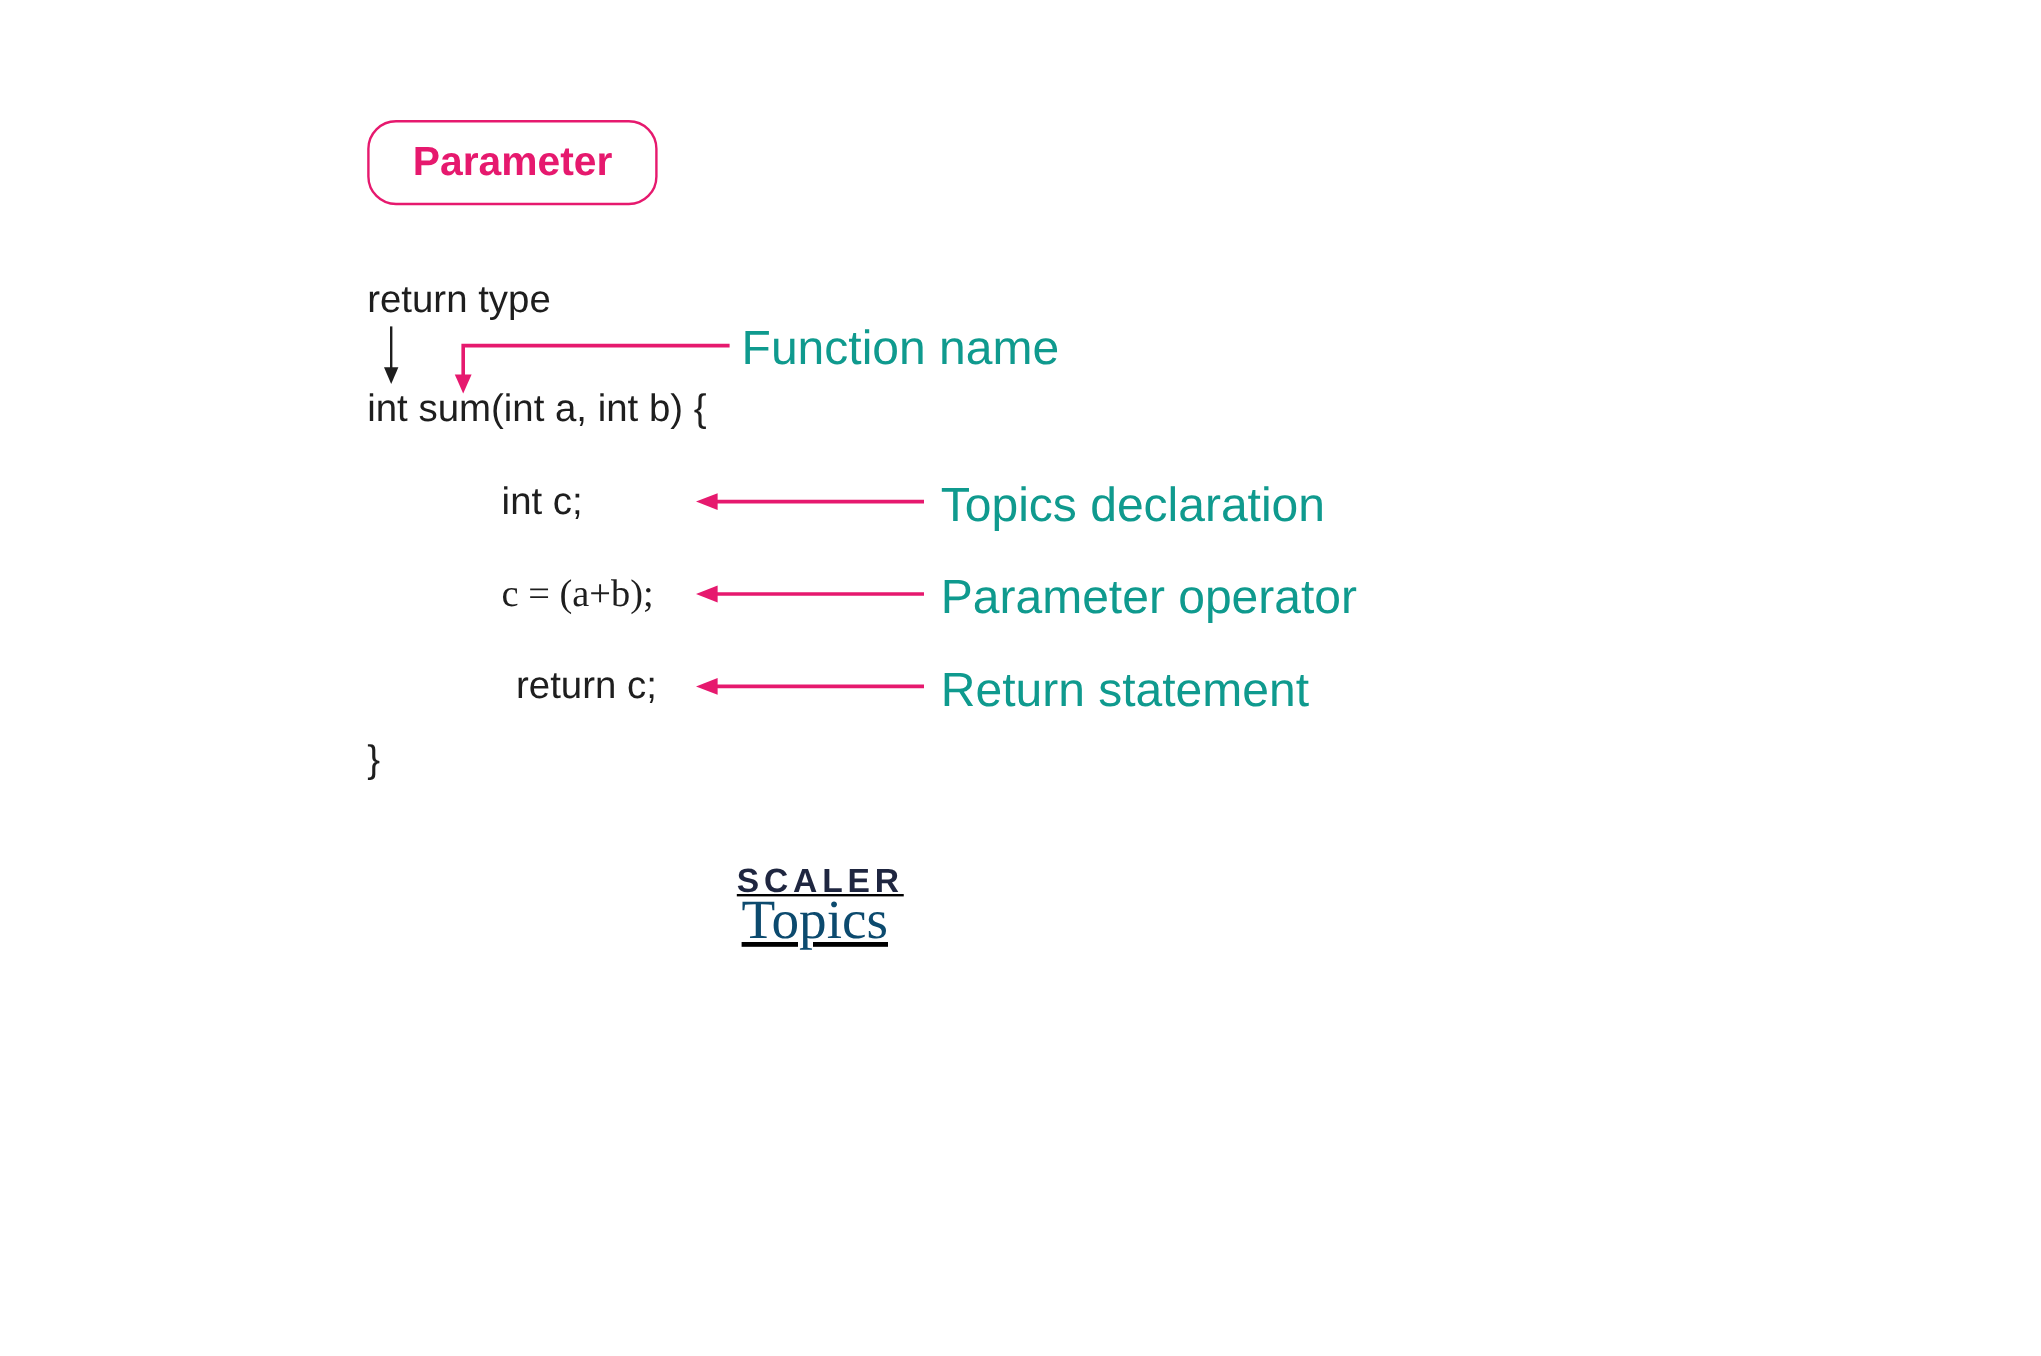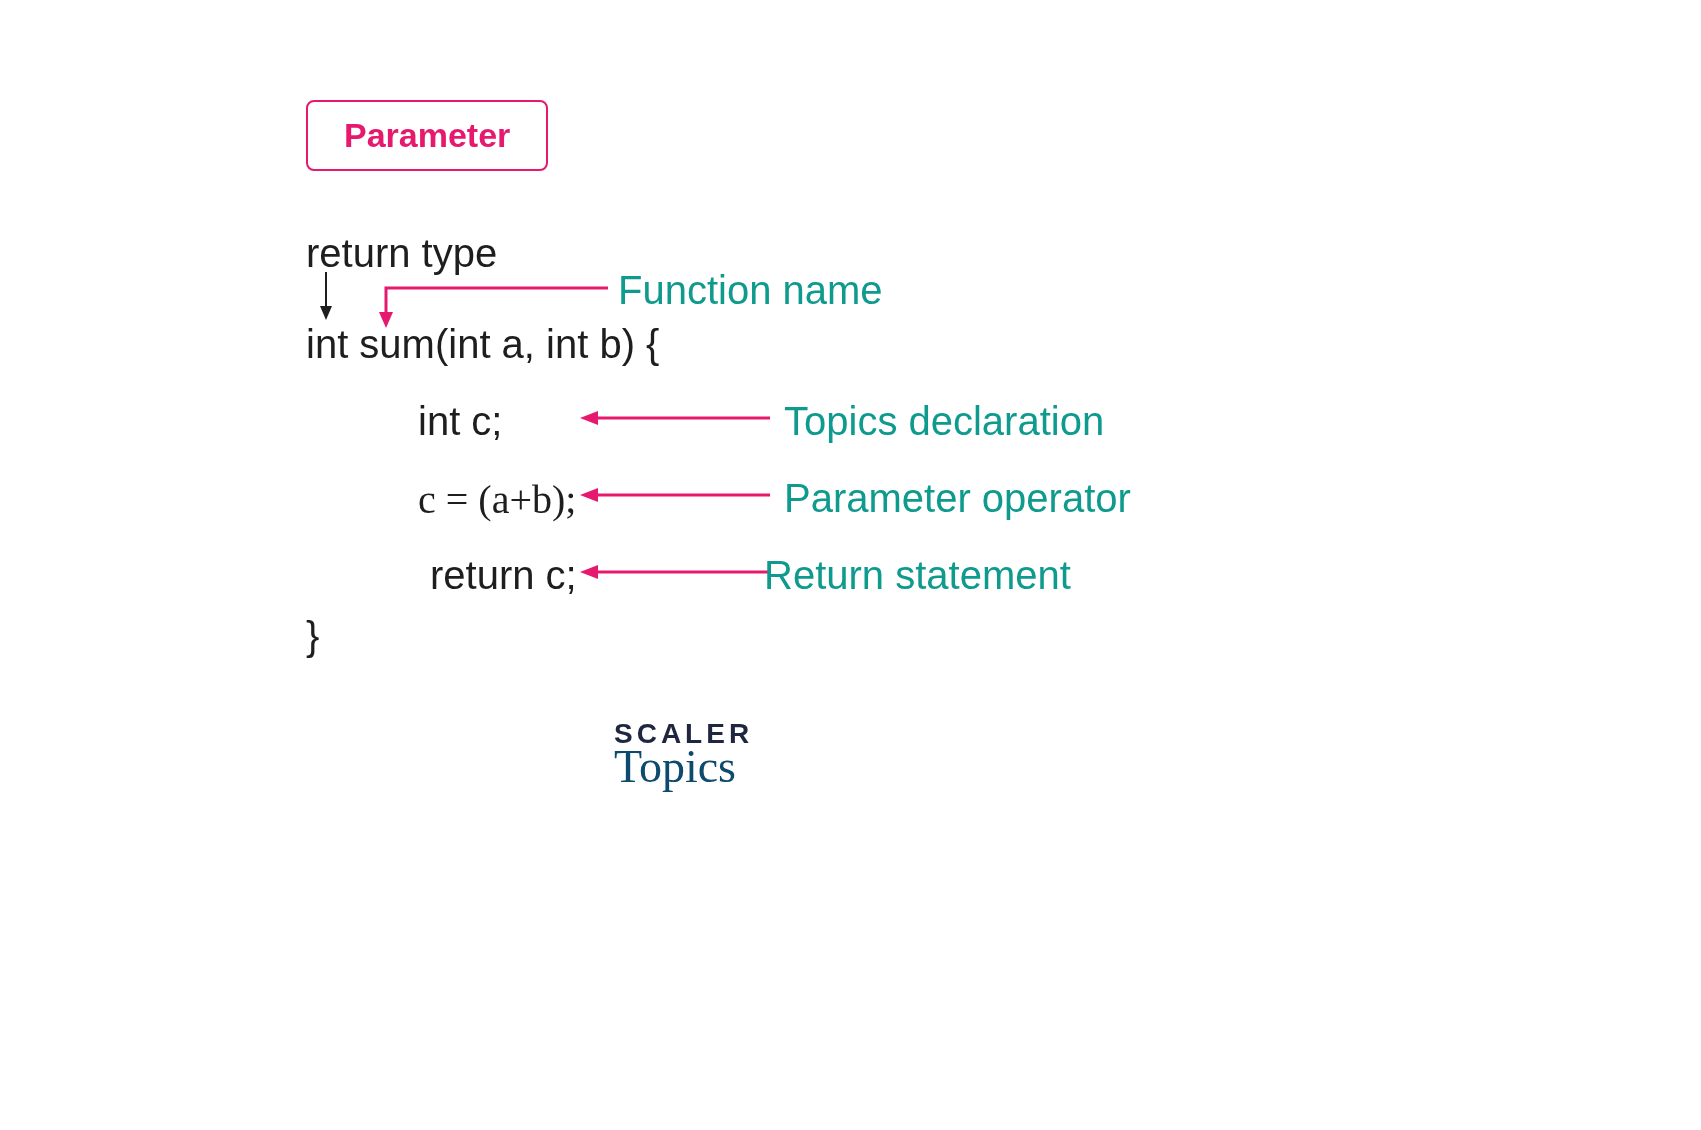--- a/index.html
+++ b/index.html
@@ -7,43 +7,45 @@
     padding: 0;
     width: 1701px;
     height: 1130px;
     background: #ffffff;
     font-family: -apple-system, BlinkMacSystemFont, "Segoe UI", Helvetica, Arial, sans-serif;
     position: relative;
   }
   .badge {
     position: absolute;
     border: 2px solid #e6196e;
-    border-radius: 8px;
+    border-radius: 24px;
     padding: 14px 36px;
     color: #e6196e;
     font-weight: 700;
     font-size: 34px;
   }
   .code-text {
     position: absolute;
     color: #1e1e1e;
-    font-size: 40px;
+    font-size: 32px;
     font-family: -apple-system, BlinkMacSystemFont, "Segoe UI", Helvetica, Arial, sans-serif;
   }
   .label-teal {
     position: absolute;
     color: #0f9a8e;
     font-size: 40px;
   }
   .arrow-svg {
     position: absolute;
     overflow: visible;
   }
   .logo-wrap {
     position: absolute;
+    text-align: center;
+    text-decoration: underline;
   }
   .logo-scaler {
     font-weight: 800;
     color: #1f2640;
     font-size: 28px;
     letter-spacing: 4px;
   }
   .logo-topics {
     font-family: "Brush Script MT", cursive;
     color: #0c4a6e;
@@ -89,20 +91,20 @@
   <polygon points="0,8 18,1 18,15" fill="#e6196e"></polygon>
 </svg>
 <div class="label-teal" style="left:784px; top:476px;">Parameter operator</div>
 
 <div class="code-text" style="left:430px; top:553px;">return c;</div>
 
 <svg class="arrow-svg" style="left:580px; top:564px;" width="200" height="20">
   <line x1="190" y1="8" x2="14" y2="8" stroke="#e6196e" stroke-width="3"></line>
   <polygon points="0,8 18,1 18,15" fill="#e6196e"></polygon>
 </svg>
-<div class="label-teal" style="left:764px; top:553px;">Return statement</div>
+<div class="label-teal" style="left:784px; top:553px;">Return statement</div>
 
 <div class="code-text" style="left:306px; top:614px;">}</div>
 
 <div class="logo-wrap" style="left:614px; top:718px; width:130px;">
   <div class="logo-scaler">SCALER</div>
   <div class="logo-topics">Topics</div>
 </div>
 
 </body></html>

